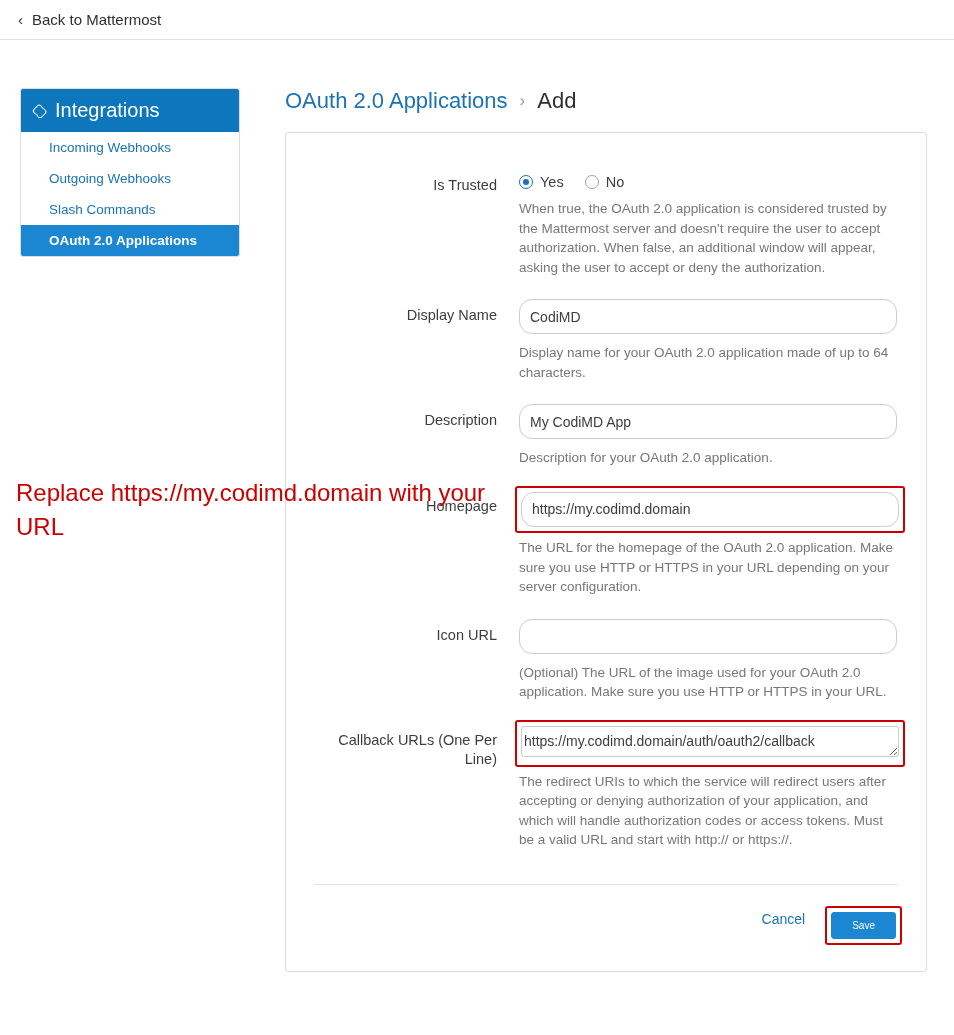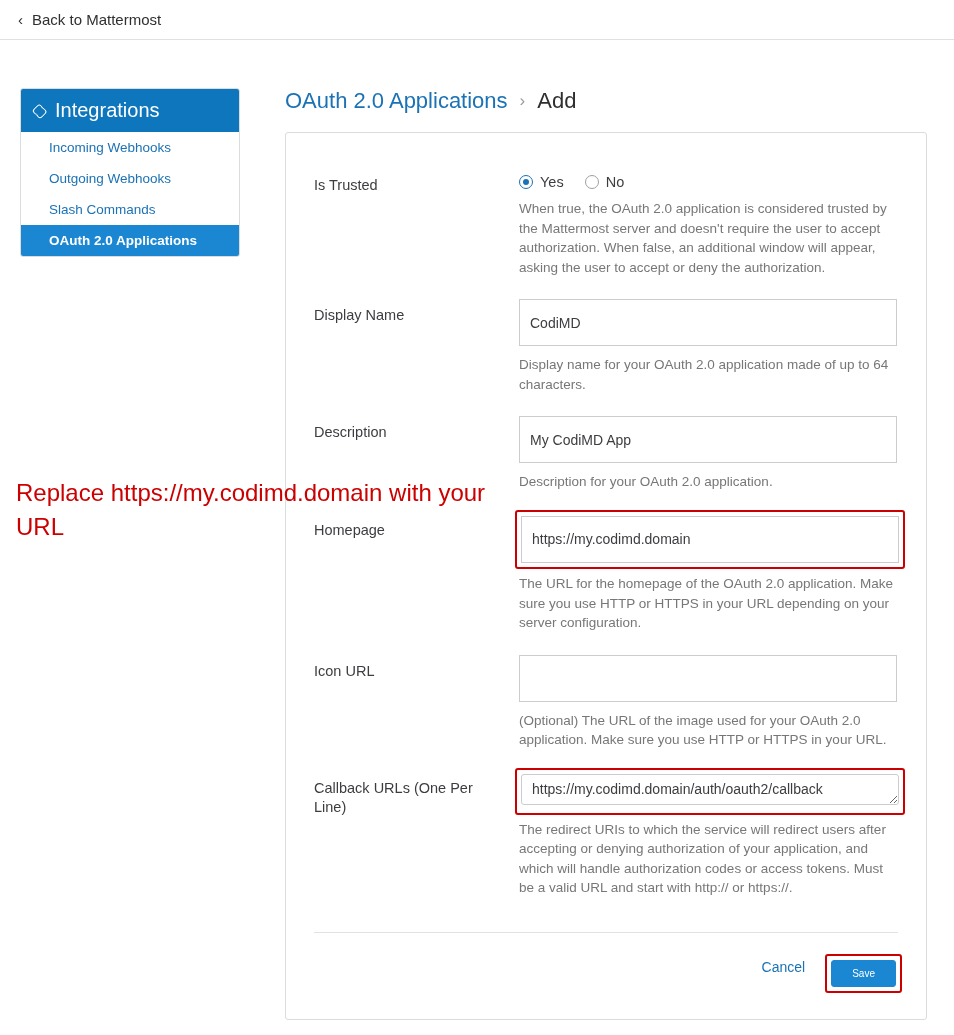--- a/index.html
+++ b/index.html
@@ -135,53 +135,54 @@
     width: 642px;
   }
 
   .form-row {
     display: flex;
     margin-bottom: 0;
   }
   .form-label {
     width: 205px;
     flex: 0 0 205px;
+    text-align: right;
     padding-right: 22px;
     padding-top: 7px;
     font-size: 14.5px;
     color: #3d3c40;
     line-height: 1.35;
   }
   .form-control {
     flex: 1;
     padding-bottom: 22px;
   }
   .help-text {
     font-size: 13.5px;
     color: #777777;
     line-height: 1.45;
     margin-top: 9px;
     max-width: 378px;
   }
 
   input[type="text"] {
     width: 378px;
-    height: 47px;
+    height: 35px;
     padding: 4px 10px;
     font-size: 14px;
     border: 1px solid #cccccc;
-    border-radius: 0;
+    border-radius: 13px;
     color: #3d3c40;
     font-family: "Liberation Sans", sans-serif;
     background: #fff;
   }
   textarea {
     width: 378px;
     height: 31px;
-    padding: 5px 10px;
+    padding: 5px 2px;
     font-size: 14px;
     border: 1px solid #cccccc;
     border-radius: 3px;
     color: #3d3c40;
     font-family: "Liberation Sans", sans-serif;
     resize: vertical;
     overflow: hidden;
     white-space: nowrap;
     line-height: 1.4;
     background: #fff;

